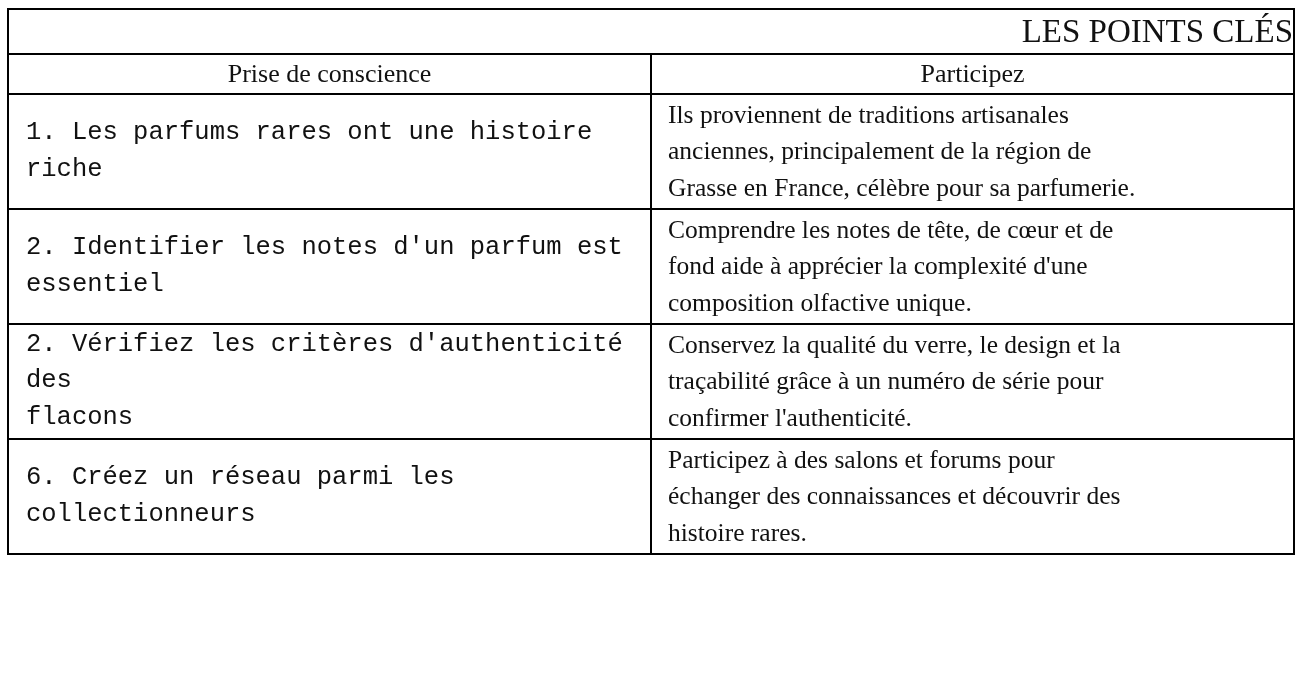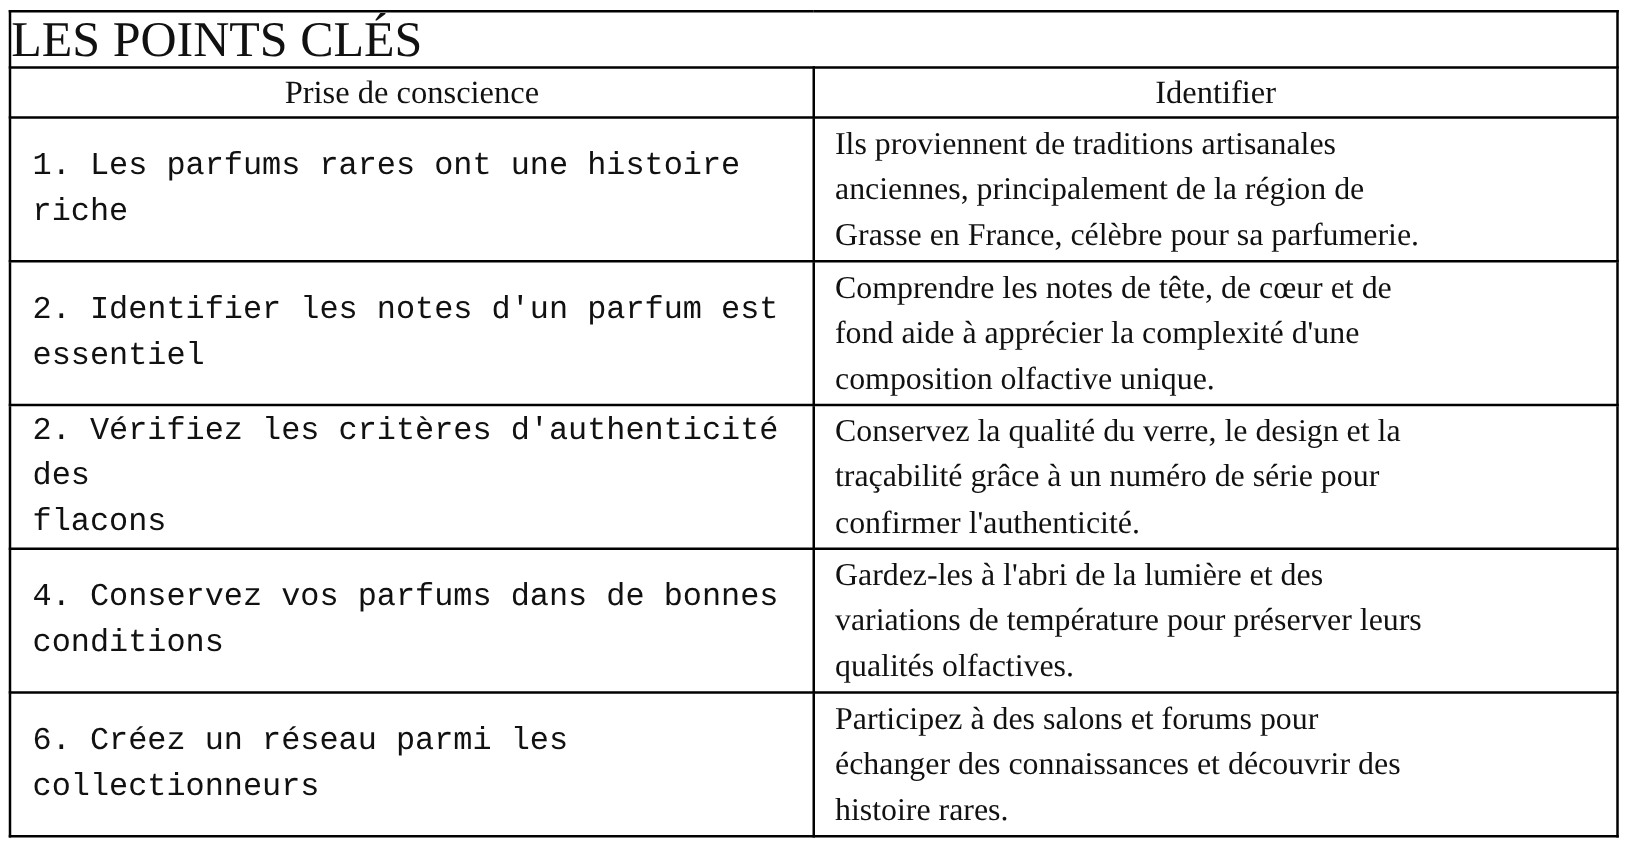--- a/index.html
+++ b/index.html
@@ -27,22 +27,22 @@
     .key-table td, .key-table th {
       border: 2px solid #000000;
       padding: 0;
       font-weight: normal;
       vertical-align: middle;
     }
     .col-left { width: 643px; }
     .col-right { width: 643px; }
     .title-cell {
       height: 43px;
-      text-align: left;
-      font-size: 40px;
+      text-align: right;
+      font-size: 33px;
       line-height: 43px;
       letter-spacing: 0px;
     }
     .header-cell {
       height: 38px;
       text-align: center;
       font-size: 26px;
       line-height: 38px;
       margin-top: 38px;
     }
@@ -70,21 +70,21 @@
   <colgroup>
     <col class="col-left">
     <col class="col-right">
   </colgroup>
   <tbody>
       <tr>
     <th class="title-cell" colspan="2">LES POINTS CLÉS</th>
   </tr>
   <tr>
     <th class="header-cell">Prise de conscience</th>
-    <th class="header-cell">Identifier</th>
+    <th class="header-cell">Participez</th>
   </tr>
   <tr>
     <td class="row-cell left">1. Les parfums rares ont une histoire riche</td>
     <td class="row-cell right">Ils proviennent de traditions artisanales
 anciennes, principalement de la région de
 Grasse en France, célèbre pour sa parfumerie.</td>
   </tr>
   <tr>
     <td class="row-cell left">2. Identifier les notes d'un parfum est essentiel</td>
     <td class="row-cell right">Comprendre les notes de tête, de cœur et de
@@ -92,26 +92,19 @@
 composition olfactive unique.</td>
   </tr>
   <tr>
     <td class="row-cell left">2. Vérifiez les critères d'authenticité des
 flacons</td>
     <td class="row-cell right">Conservez la qualité du verre, le design et la
 traçabilité grâce à un numéro de série pour
 confirmer l'authenticité.</td>
   </tr>
   <tr>
-    <td class="row-cell left">4. Conservez vos parfums dans de bonnes
-conditions</td>
-    <td class="row-cell right">Gardez-les à l'abri de la lumière et des
-variations de température pour préserver leurs
-qualités olfactives.</td>
-  </tr>
-  <tr>
     <td class="row-cell left">6. Créez un réseau parmi les collectionneurs</td>
     <td class="row-cell right">Participez à des salons et forums pour
 échanger des connaissances et découvrir des
 histoire rares.</td>
   </tr>
 </tbody>
   </table>
 
 </body></html>

